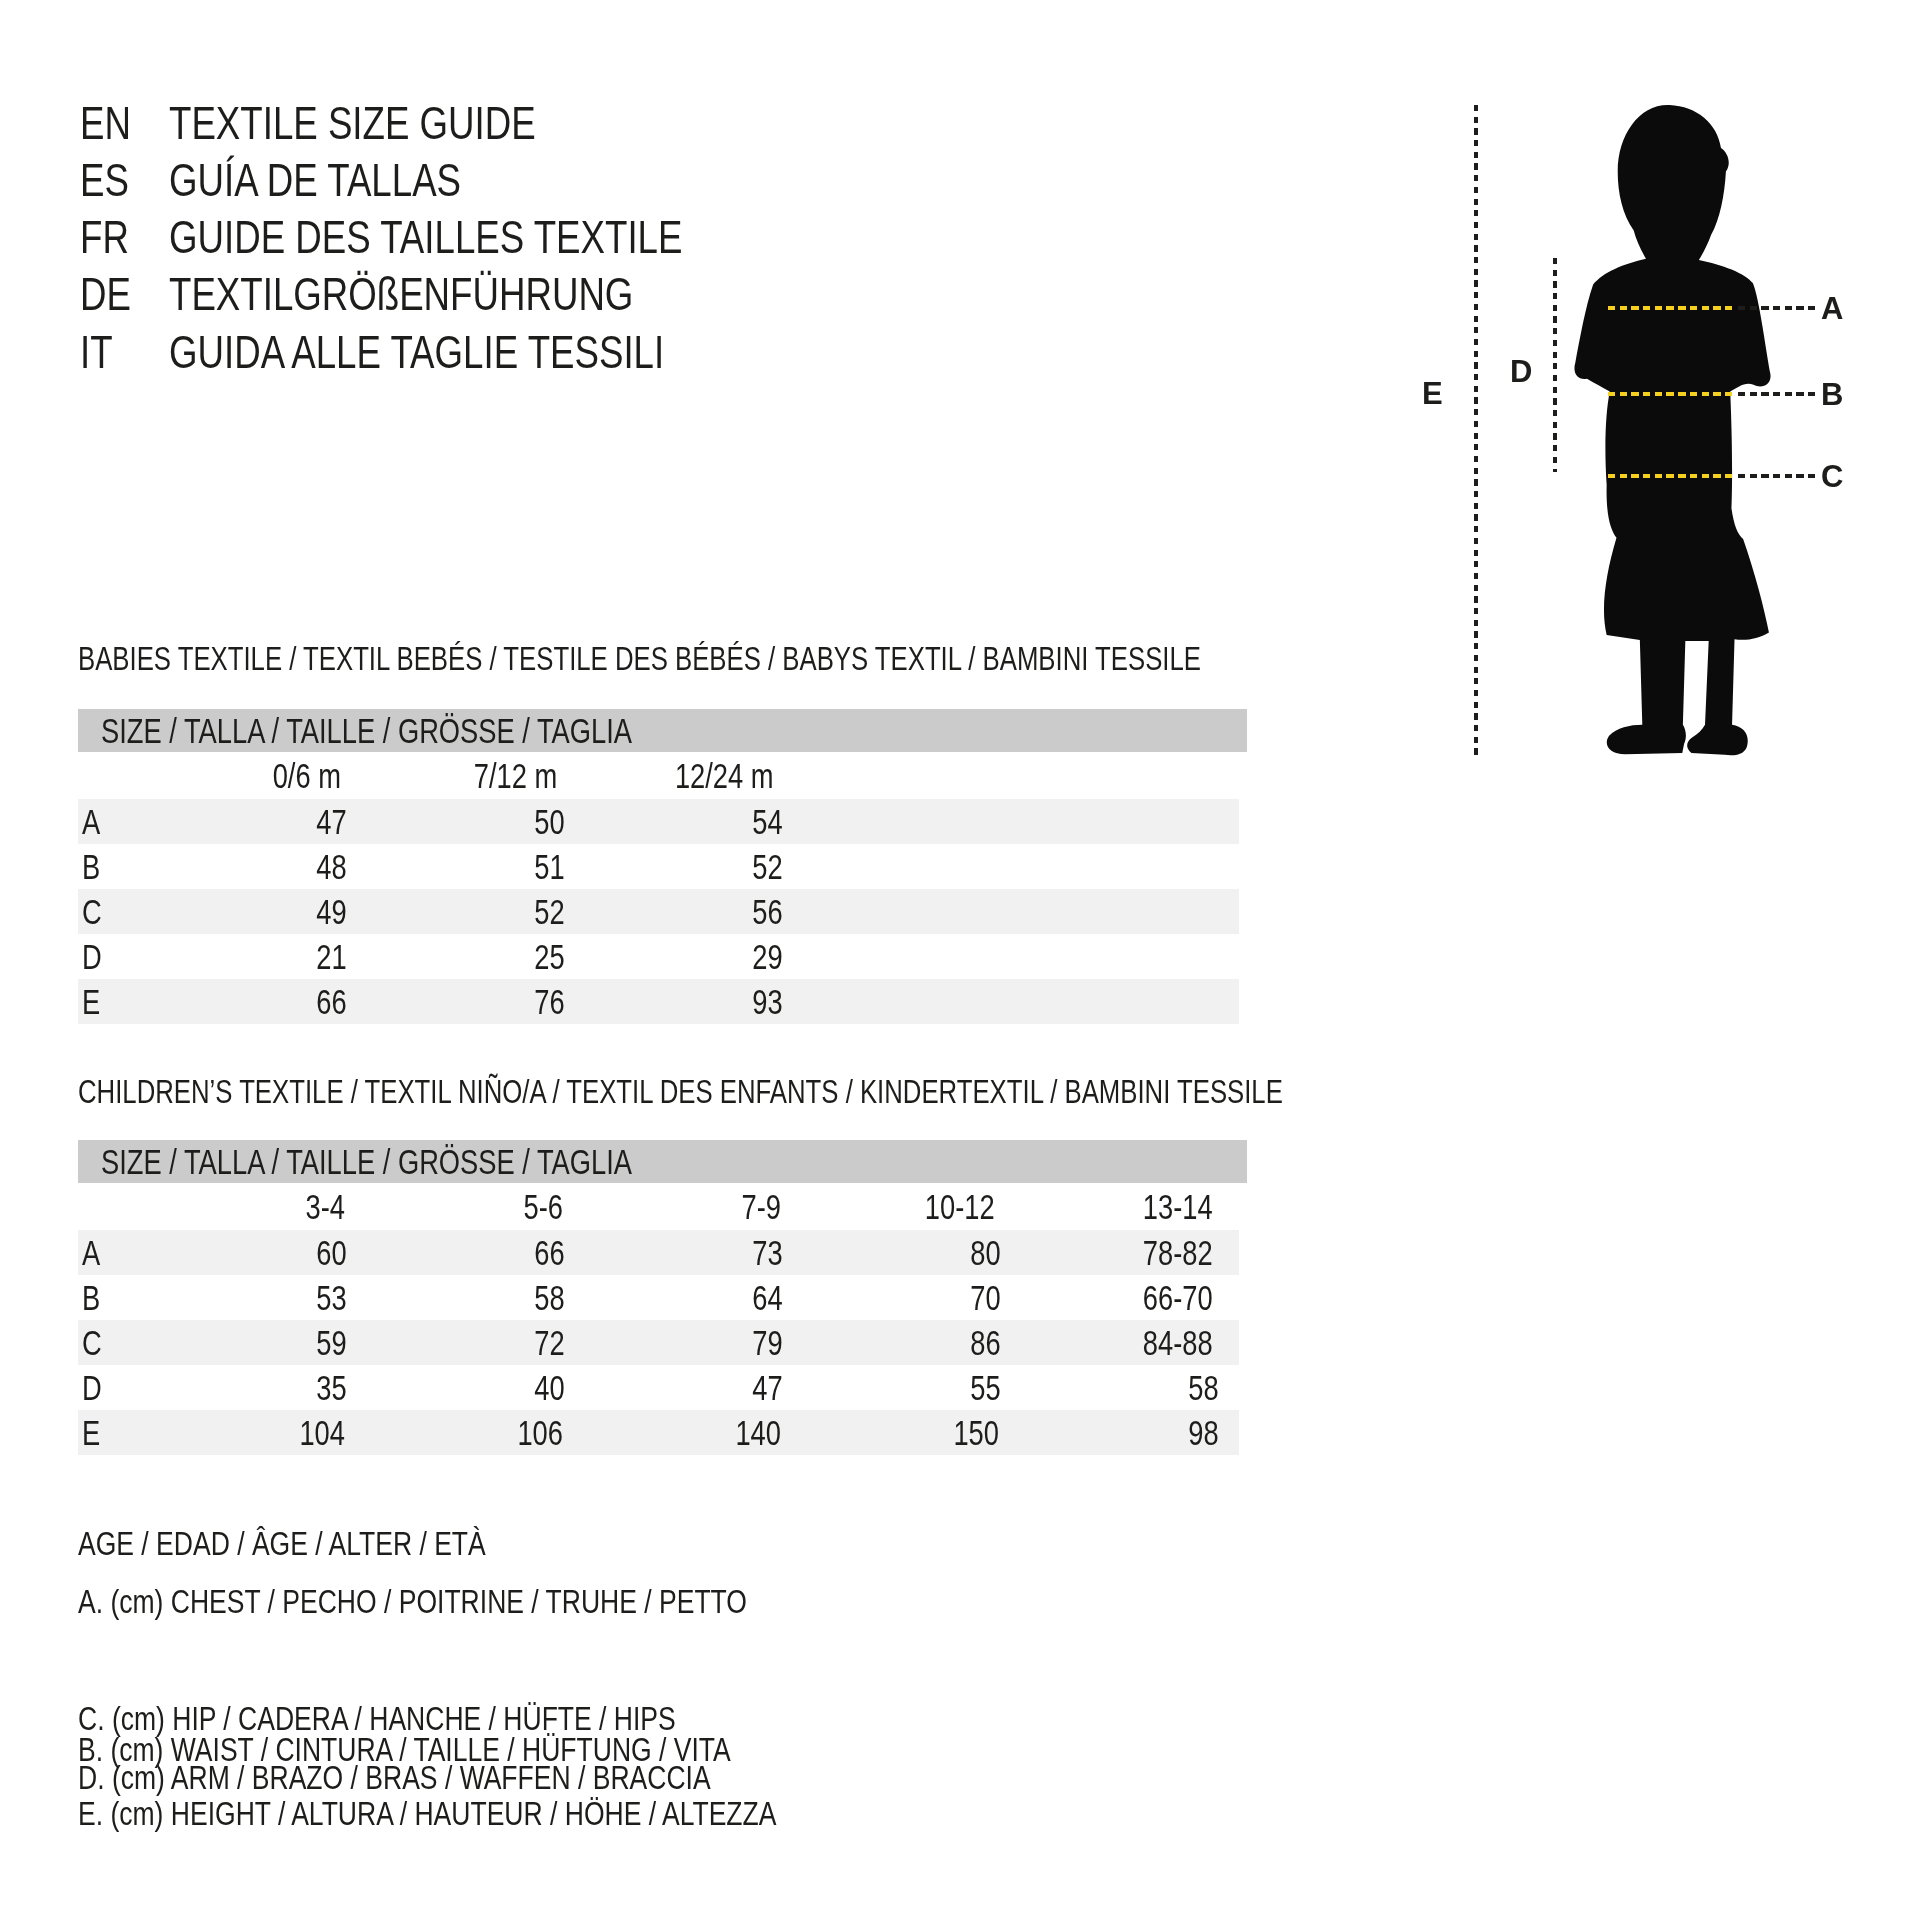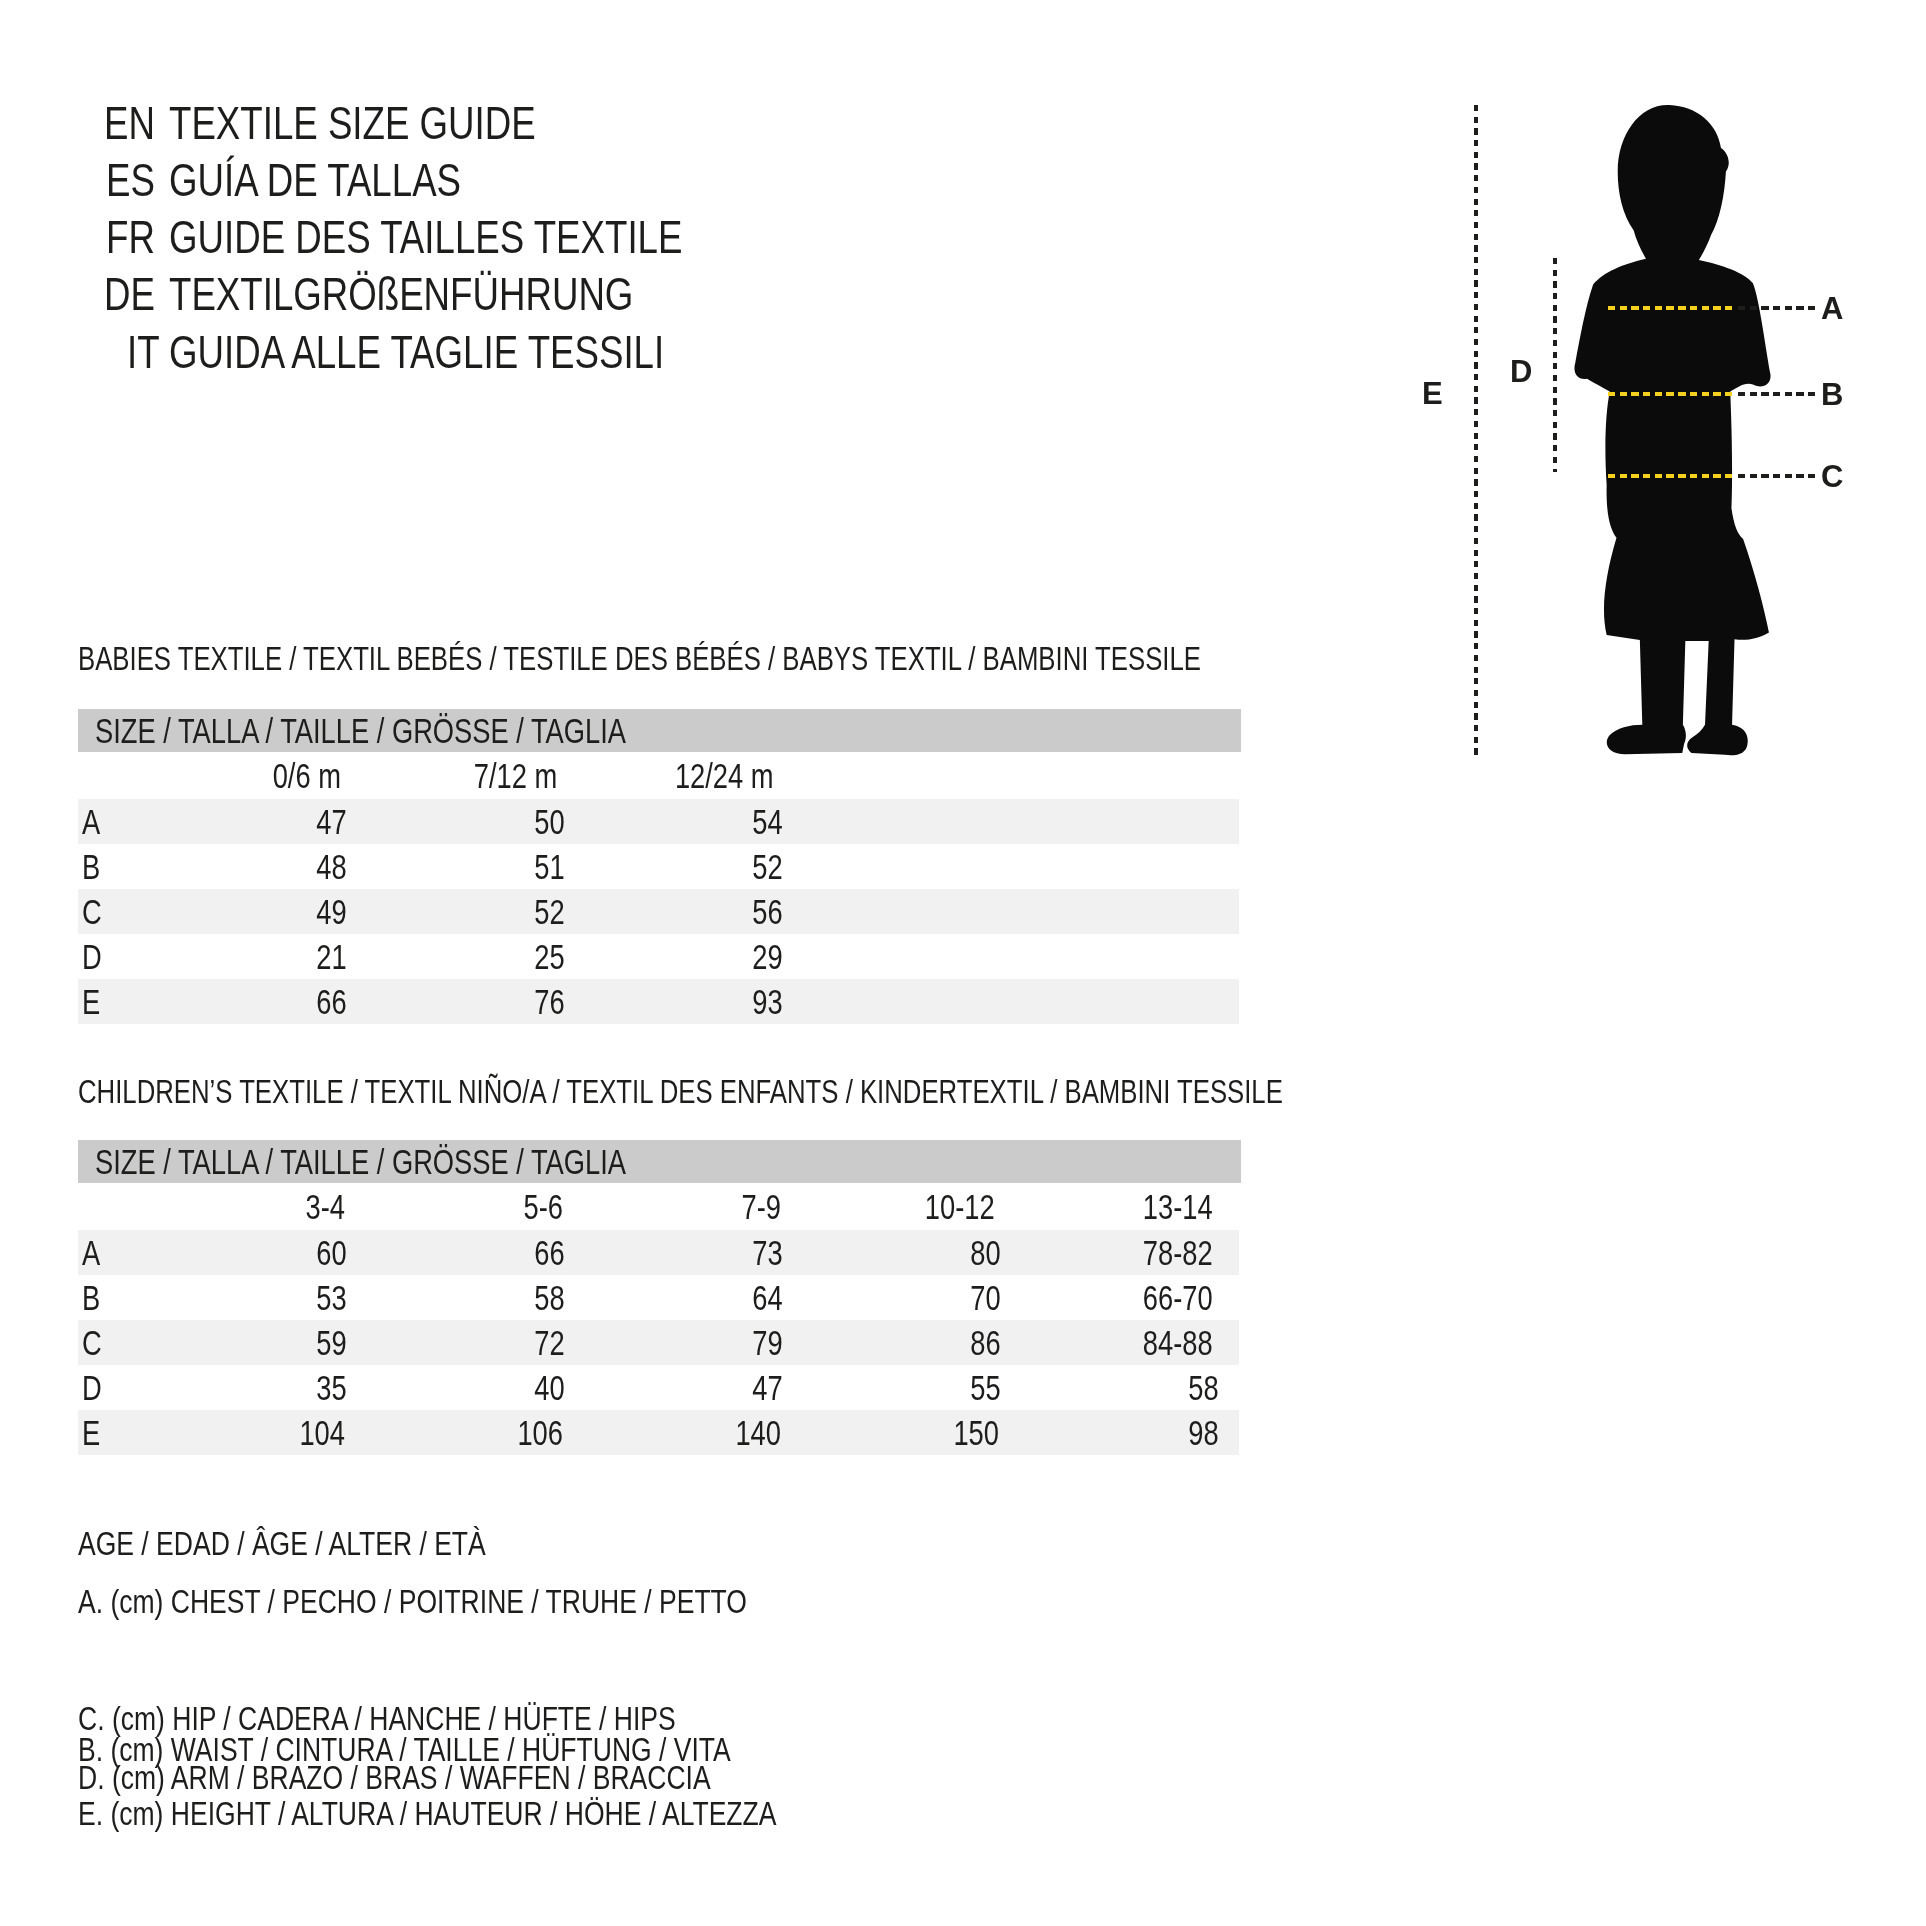--- a/index.html
+++ b/index.html
@@ -6,32 +6,32 @@
   #canvas{
     position:relative;width:1926px;height:1926px;background:#ffffff;
     font-family:"Liberation Sans","DejaVu Sans",sans-serif;color:#1d1d1b;overflow:hidden;
   }
   
   .cx{display:inline-block;white-space:nowrap;transform:scaleX(0.78);}
   .cxl{transform-origin:left center;}
   .cxc{transform-origin:center center;}
 
   
-  .lang-row{position:absolute;left:80px;height:55px;font-size:47px;line-height:1;text-align:right;}
+  .lang-row{position:absolute;left:80px;height:55px;font-size:47px;line-height:1;}
   .lang-row .code{display:inline-block;width:89px;}
   .r1{top:99px}.r2{top:156px}.r3{top:213px}.r4{top:270px}.r5{top:328px}
 
   
   .sec-heading{position:absolute;left:78px;font-size:33px;line-height:1;text-align:right;}
   #babies-heading{top:642px;}
   #children-heading{top:1075px;}
 
   
   .size-bar{position:absolute;left:78px;width:1161px;height:43px;background:#cbcbcb;
-    font-size:35px;line-height:43px;padding-left:2px;}
+    font-size:35px;line-height:43px;padding-left:8px;}
   .size-bar .cx{margin-left:15px;}
   #babies-bar{top:709px;}
   #children-bar{top:1140px;}
 
   
   .size-table{position:absolute;left:78px;width:1161px;}
   #babies-table{top:752px;}
   #children-table{top:1183px;}
   .trow{display:grid;grid-template-columns:55px 218px 218px 218px 218px 218px 1fr;
     align-items:center;height:45px;font-size:35px;line-height:1;}

